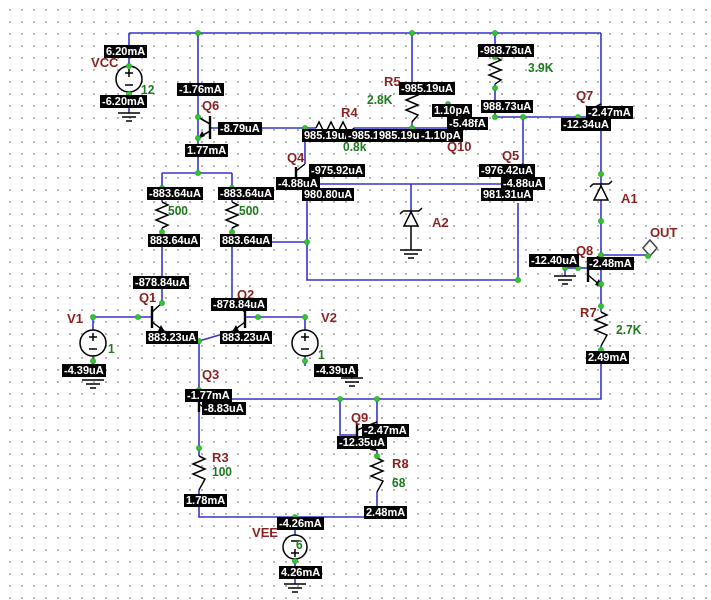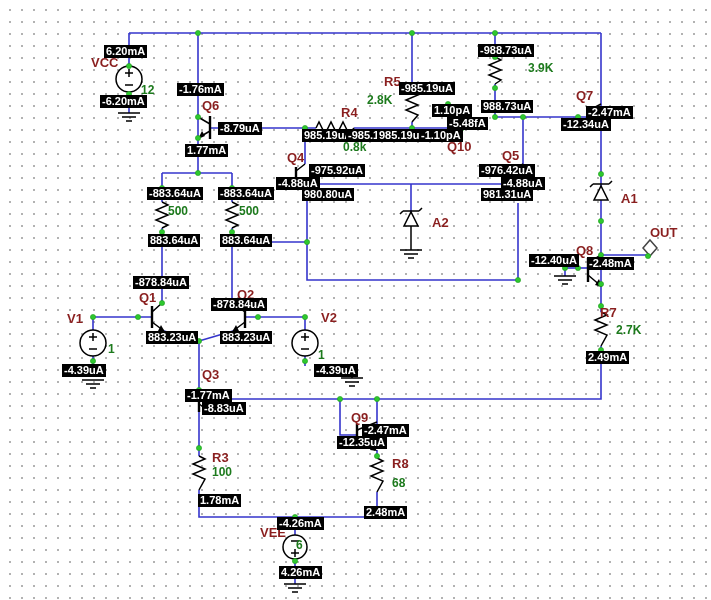--- a/index.html
+++ b/index.html
@@ -275,21 +275,21 @@
 <div class="cur" style="left:148px;top:234px">883.64uA</div>
 <div class="cur" style="left:220px;top:234px">883.64uA</div>
 <div class="cur" style="left:133px;top:276px">-878.84uA</div>
 <div class="cur" style="left:211px;top:298px">-878.84uA</div>
 <div class="cur" style="left:146px;top:331px">883.23uA</div>
 <div class="cur" style="left:220px;top:331px">883.23uA</div>
 <div class="cur" style="left:62px;top:364px">-4.39uA</div>
 <div class="cur" style="left:314px;top:364px">-4.39uA</div>
 <div class="cur" style="left:185px;top:389px">-1.77mA</div>
 <div class="cur" style="left:202px;top:402px">-8.83uA</div>
-<div class="cur" style="left:198px;top:494px">1.78mA</div>
+<div class="cur" style="left:184px;top:494px">1.78mA</div>
 <div class="cur" style="left:362px;top:424px">-2.47mA</div>
 <div class="cur" style="left:337px;top:436px">-12.35uA</div>
 <div class="cur" style="left:364px;top:506px">2.48mA</div>
 <div class="cur" style="left:277px;top:517px">-4.26mA</div>
 <div class="cur" style="left:279px;top:566px">4.26mA</div>
 <div class="cur" style="left:529px;top:254px">-12.40uA</div>
 <div class="cur" style="left:587px;top:257px">-2.48mA</div>
 <div class="cur" style="left:586px;top:351px">2.49mA</div>
 
 <div class="cname" style="left:91px;top:56px">VCC</div>
@@ -297,30 +297,30 @@
 <div class="cname" style="left:384px;top:75px">R5</div>
 <div class="cname" style="left:341px;top:106px">R4</div>
 <div class="cname" style="left:447px;top:140px">Q10</div>
 <div class="cname" style="left:576px;top:89px">Q7</div>
 <div class="cname" style="left:287px;top:151px">Q4</div>
 <div class="cname" style="left:502px;top:149px">Q5</div>
 <div class="cname" style="left:432px;top:216px">A2</div>
 <div class="cname" style="left:621px;top:192px">A1</div>
 <div class="cname" style="left:650px;top:226px">OUT</div>
 <div class="cname" style="left:576px;top:244px">Q8</div>
-<div class="cname" style="left:600px;top:306px">R7</div>
+<div class="cname" style="left:580px;top:306px">R7</div>
 <div class="cname" style="left:67px;top:312px">V1</div>
 <div class="cname" style="left:139px;top:291px">Q1</div>
 <div class="cname" style="left:237px;top:288px">Q2</div>
 <div class="cname" style="left:321px;top:311px">V2</div>
 <div class="cname" style="left:202px;top:368px">Q3</div>
 <div class="cname" style="left:351px;top:411px">Q9</div>
 <div class="cname" style="left:212px;top:451px">R3</div>
 <div class="cname" style="left:392px;top:457px">R8</div>
-<div class="cname" style="left:260px;top:526px">VEE</div>
+<div class="cname" style="left:252px;top:526px">VEE</div>
 
 <div class="cval" style="left:141px;top:84px">12</div>
 <div class="cval" style="left:367px;top:94px">2.8K</div>
 <div class="cval" style="left:343px;top:141px">0.8k</div>
 <div class="cval" style="left:528px;top:62px">3.9K</div>
 <div class="cval" style="left:168px;top:205px">500</div>
 <div class="cval" style="left:239px;top:205px">500</div>
 <div class="cval" style="left:108px;top:343px">1</div>
 <div class="cval" style="left:318px;top:349px">1</div>
 <div class="cval" style="left:212px;top:466px">100</div>

